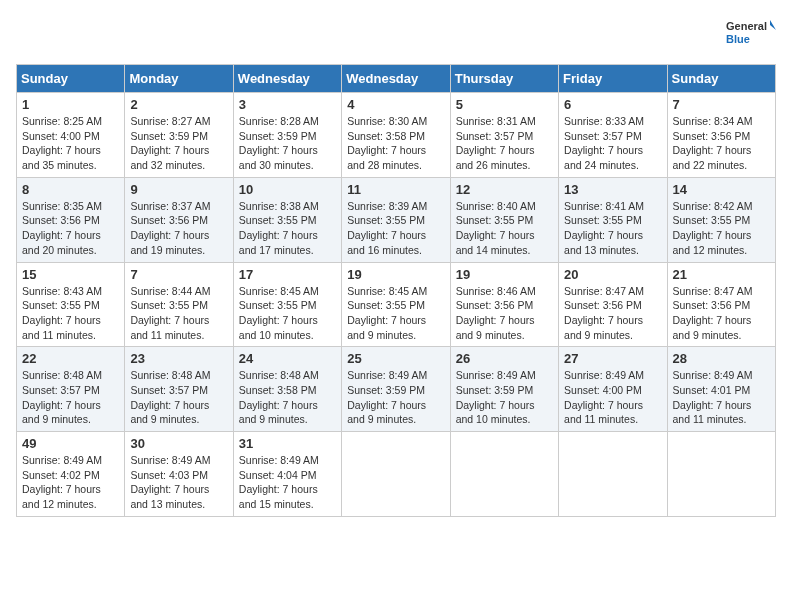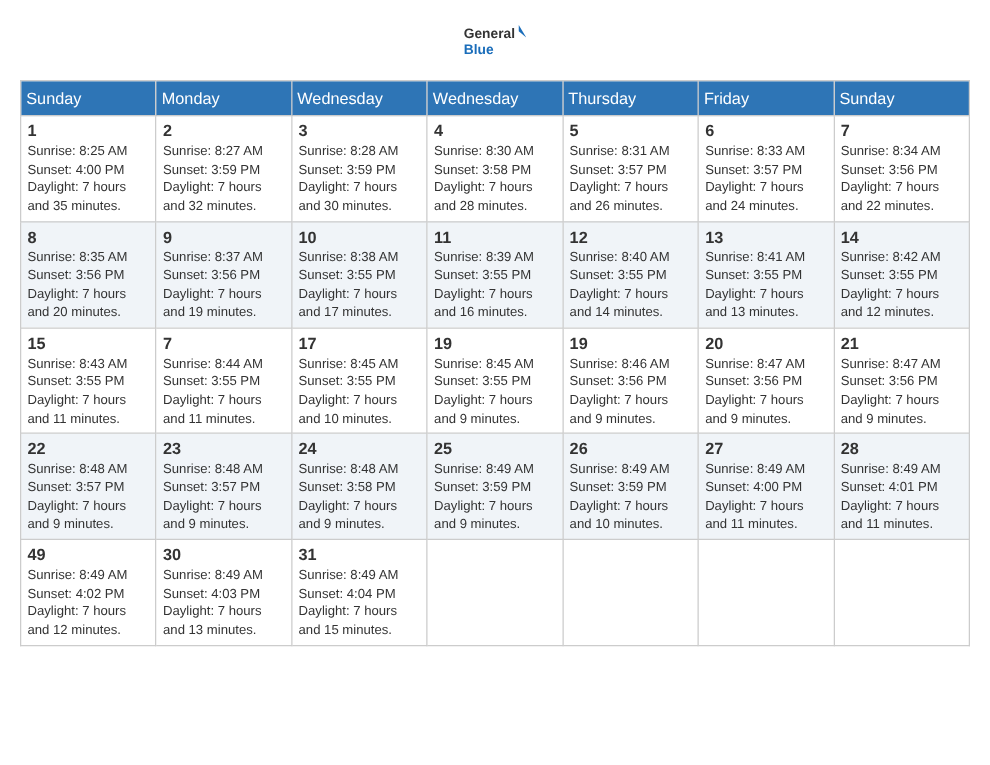--- a/index.html
+++ b/index.html
@@ -5,21 +5,21 @@
     * { box-sizing: border-box; margin: 0; padding: 0; }
     body {
       font-family: Arial, sans-serif;
       background: #fff;
       width: 792px;
       min-height: 612px;
       padding: 16px;
     }
     .header-area {
       display: flex;
-      justify-content: center;
+      justify-content: flex-end;
       align-items: flex-start;
       margin-bottom: 10px;
     }
     .logo {
       display: flex;
       align-items: center;
       gap: 4px;
     }
     .title-area {
       text-align: right;
@@ -37,21 +37,21 @@
       width: 100%;
       border-collapse: collapse;
       font-size: 11px;
     }
     .calendar th {
       background-color: #2e75b6;
       color: #fff;
       padding: 6px 4px;
       text-align: left;
       font-size: 13px;
-      font-weight: normal;
+      font-weight: bold;
       border: 1px solid #ccc;
     }
     .calendar td {
       border: 1px solid #ccc;
       padding: 4px 5px;
       vertical-align: top;
       width: 108px;
       min-height: 80px;
       background: #fff;
     }

